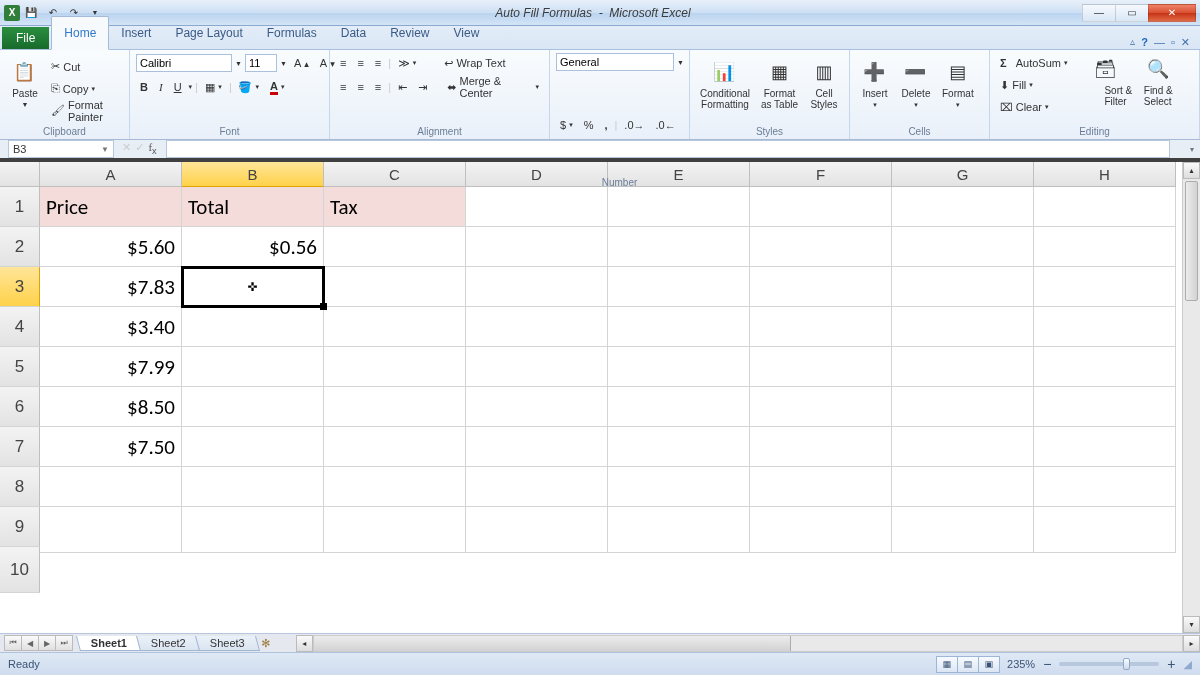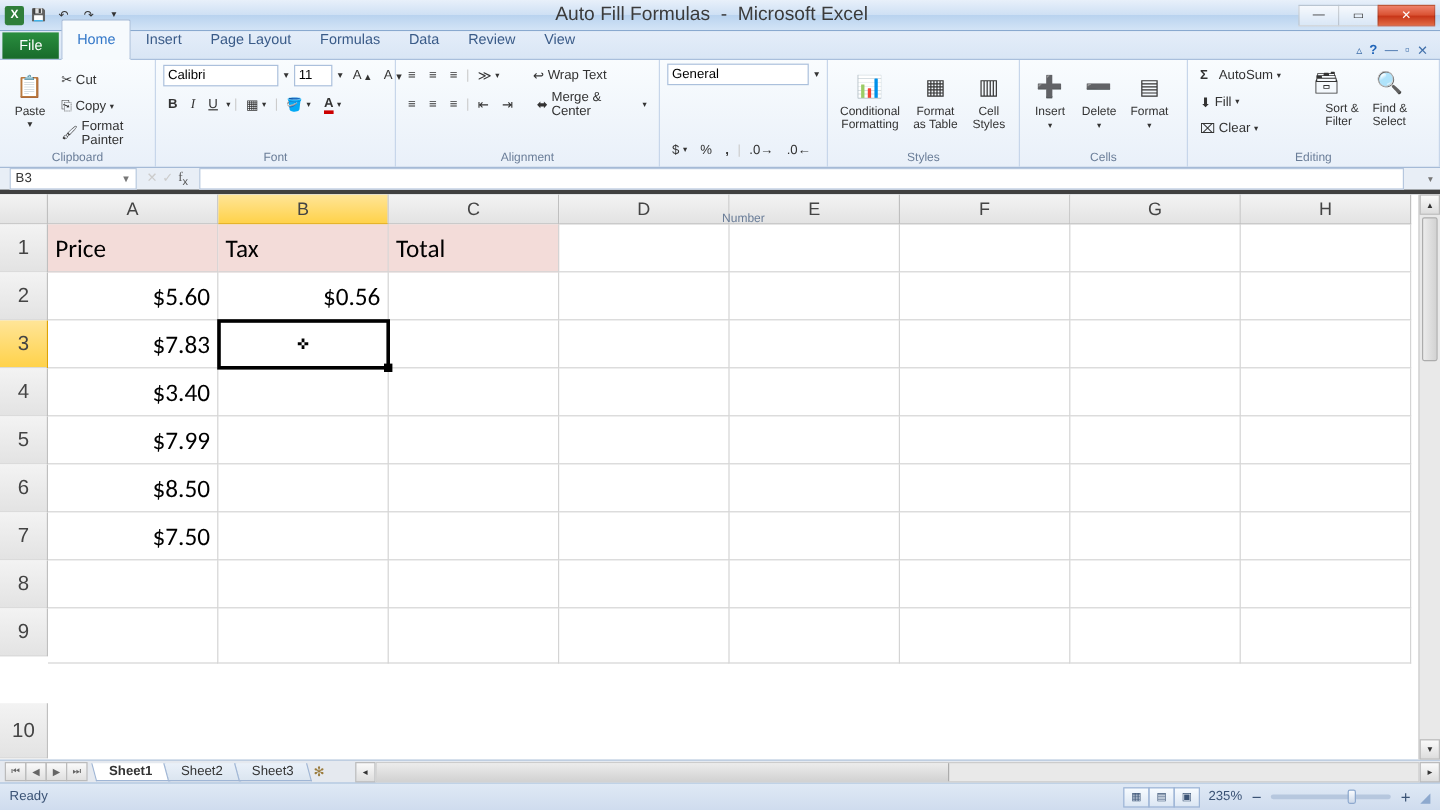--- a/index.html
+++ b/index.html
@@ -2,21 +2,21 @@
 <html><head>
 <meta charset="utf-8">
 <style>
   * { box-sizing: border-box; margin: 0; padding: 0; font-family: "Segoe UI", Tahoma, sans-serif; }
   body { width: 1200px; height: 675px; background: #d6e5f3; overflow: hidden; font-size: 11px; color: #333; }
   
   
   .titlebar { height: 26px; background: linear-gradient(#e8f0fa,#cee0f4 50%,#b9d3ef 51%,#d3e4f6); display:flex; align-items:center; padding:0 4px; border-bottom:1px solid #89a9cf;}
   .titlebar .qat { display:flex; gap:3px; align-items:center;}
   .titlebar .qat-btn { width:18px; height:18px; display:flex; align-items:center; justify-content:center; font-size:10px; border-radius:2px;}
-  .titlebar .title-text { flex:1; text-align:center; font-size:16px; color:#3b3b3b; }
+  .titlebar .title-text { flex:1; text-align:center; font-size:12px; color:#3b3b3b;font-style:italic; }
   .winbtn-group { display:flex; gap:0; }
   .winbtn { width:34px; height:18px; display:flex; align-items:center; justify-content:center; border:1px solid rgba(0,0,0,.15); background:linear-gradient(#f6f9fd,#d9e7f6); font-size:10px; }
   .winbtn.close { background:linear-gradient(#ee8069,#d84f2f 50%,#c73316 51%,#e06a44); color:#fff; width:48px;}
   .winbtn.min, .winbtn.max { margin-right:-1px;}
   .excel-logo { width:16px; height:16px; background:#2f7e3a; color:#fff; font-weight:bold; font-size:10px; display:flex; align-items:center; justify-content:center; border-radius:2px;}
   
   
   .tabrow { height:24px; background:linear-gradient(#e4edf9,#d9e6f5); display:flex; align-items:flex-end; padding-left:2px; border-bottom:1px solid #a9bfdc;}
   .file-tab { height:22px; background:linear-gradient(#2a8e3f,#186b2b); color:#fff; padding:0 14px; display:flex; align-items:center; font-size:12px; margin-right:2px;}
   .rtab { height:22px; padding:16px 12px; display:flex; align-items:center; font-size:12px; color:#3a5b88; cursor:pointer;}
@@ -315,41 +315,41 @@
     <div class="corner"></div>
     <div class="row-h">1</div>
     <div class="row-h">2</div>
     <div class="row-h sel">3</div>
     <div class="row-h">4</div>
     <div class="row-h">5</div>
     <div class="row-h">6</div>
     <div class="row-h">7</div>
     <div class="row-h">8</div>
     <div class="row-h">9</div>
-    <div class="row-h" style="height:46px;margin-top:39px;">10</div>
+    <div class="row-h" style="height:46px;">10</div>
   </div>
 
   <div style="flex:1;overflow:hidden;">
 
     <div class="col-headers">
       <div class="col-h">A</div>
       <div class="col-h sel">B</div>
       <div class="col-h">C</div>
       <div class="col-h">D</div>
       <div class="col-h">E</div>
       <div class="col-h">F</div>
       <div class="col-h">G</div>
       <div class="col-h">H</div>
     </div>
     <div class="grid">
 
       <div class="grid-row">
         <div class="cell header-cell">Price</div>
+        <div class="cell header-cell">Total</div>
         <div class="cell header-cell">Tax</div>
-        <div class="cell header-cell">Total</div>
         <div class="cell"></div>
         <div class="cell"></div>
         <div class="cell"></div>
         <div class="cell"></div>
         <div class="cell"></div>
       </div>
 
       <div class="grid-row">
         <div class="cell num">$5.60</div>
         <div class="cell num">$0.56</div>

